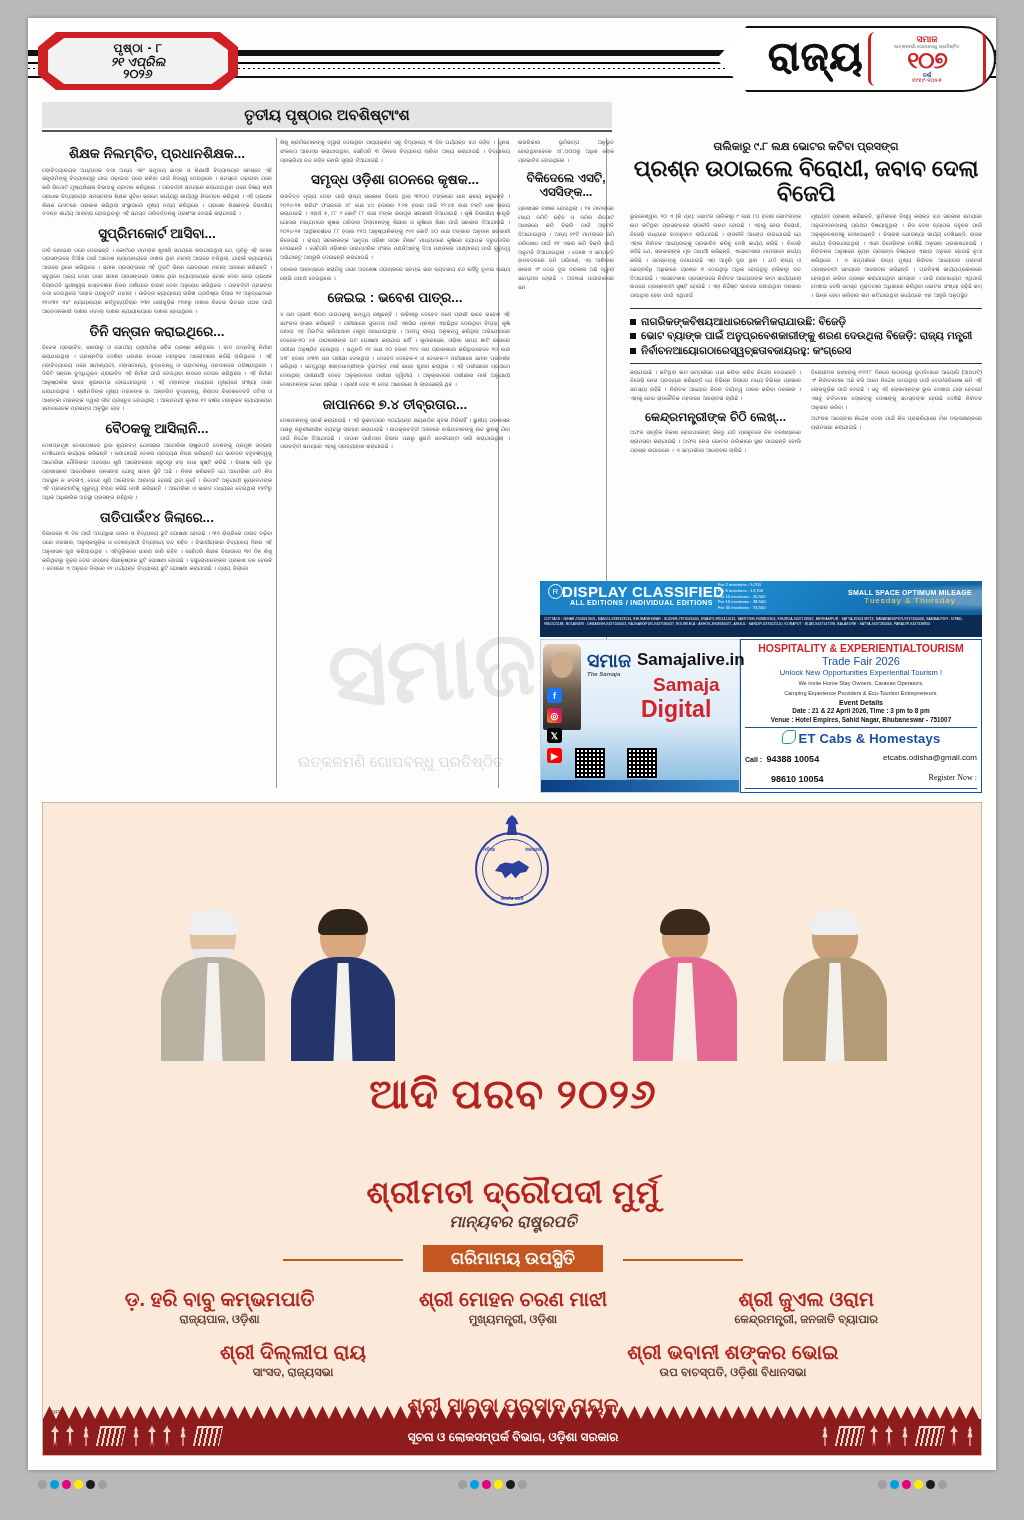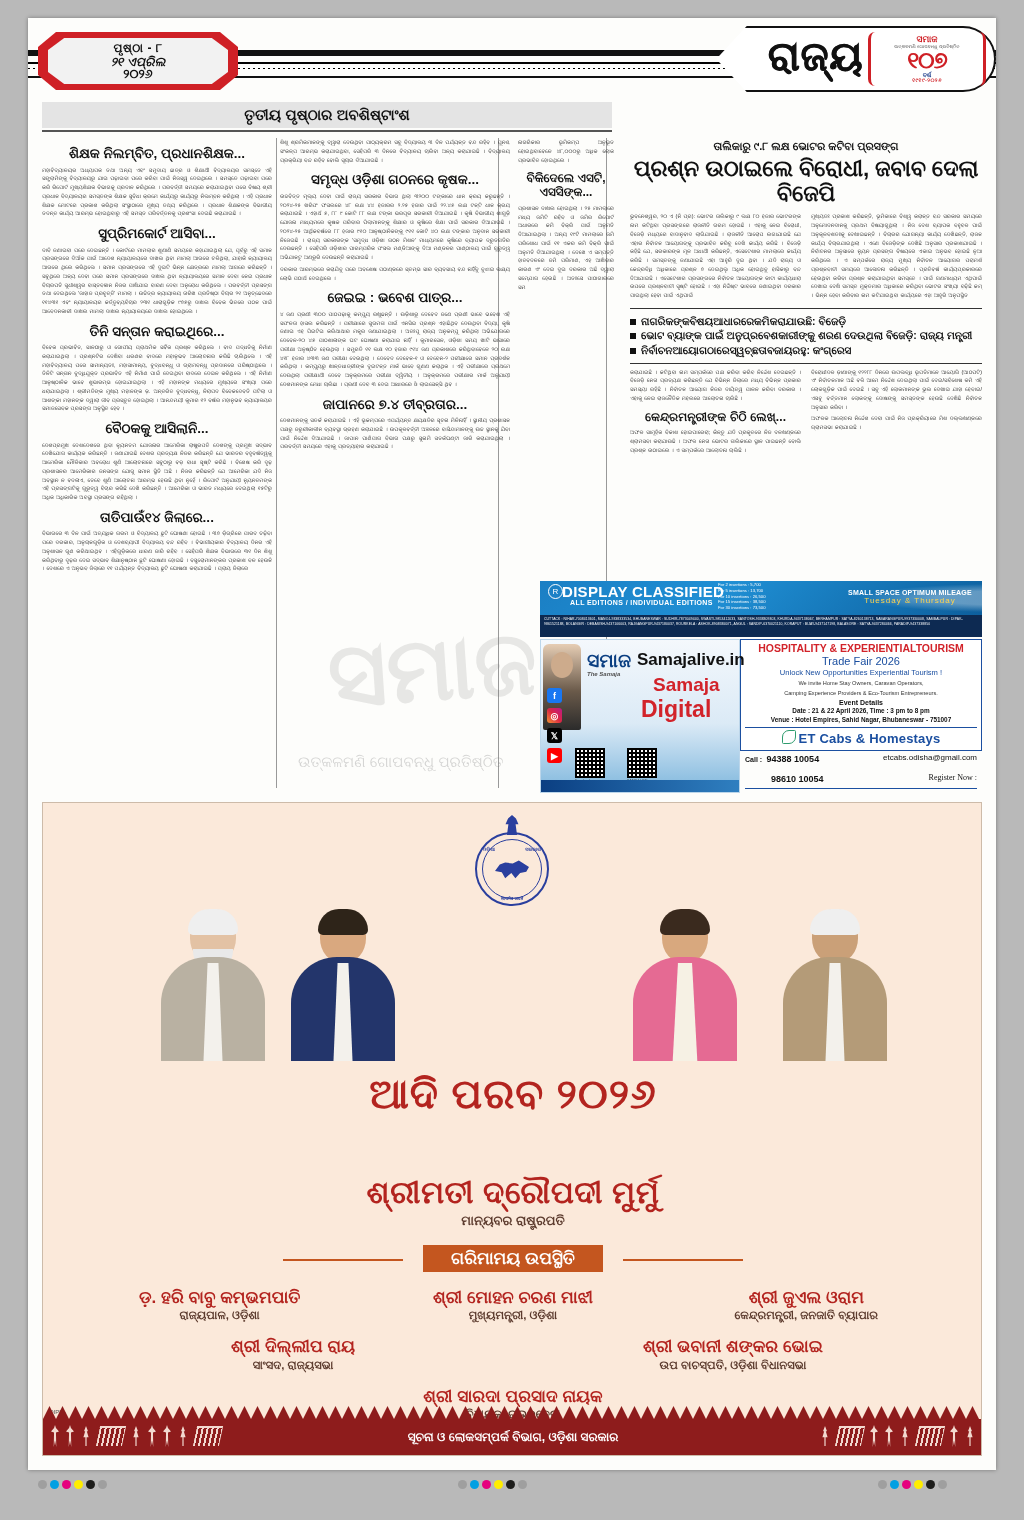--- a/index.html
+++ b/index.html
@@ -147,21 +147,21 @@
   .ic-yt{background:#ff0000;}
   .sj-qr{position:absolute;width:30px;height:30px;background:
       repeating-linear-gradient(90deg,#000 0 2px,#fff 2px 4px),
       repeating-linear-gradient(0deg,#000 0 2px,transparent 2px 4px);
       background-blend-mode:multiply;}
   .qr1{left:34px;top:108px;}
   .qr2{left:86px;top:108px;}
   .qr-cap{position:absolute;font-size:3.6px;color:#333;}
   .sj-bottom{position:absolute;left:0;bottom:0;width:100%;height:12px;background:linear-gradient(90deg,#0b3f82,#2f7fc0);}
 
-  .ad-right{width:242px;height:112px;background:#fff;border:1px solid #1b4fa0;box-sizing:border-box;padding:3px 4px;}
+  .ad-right{width:242px;height:154px;background:#fff;border:1px solid #1b4fa0;box-sizing:border-box;padding:3px 4px;}
   .ht1{font-size:10.5px;font-weight:bold;color:#d2232a;text-align:center;line-height:1.1;}
   .ht2{font-size:11px;color:#1b4fa0;text-align:center;}
   .ht3{font-size:7.6px;color:#1b4fa0;text-align:center;margin-top:1px;}
   .ht4{font-size:5.6px;color:#333;text-align:center;line-height:1.45;margin-top:2px;}
   .ht5{font-size:7px;font-weight:bold;color:#111;text-align:center;margin-top:2px;}
   .ht6{font-size:6.4px;font-weight:bold;color:#111;text-align:center;line-height:1.45;}
   .et-line{border-top:1px solid #1b4fa0;margin:3px 0 2px;}
   .et-name{font-size:13px;font-weight:bold;color:#1b4fa0;text-align:center;letter-spacing:.2px;}
   .et-name .leaf{display:inline-block;width:12px;height:12px;border:1.4px solid #2e9c6e;border-radius:50% 10% 50% 10%;margin-right:3px;vertical-align:-1px;}
   .et-row{display:flex;justify-content:space-between;align-items:center;margin-top:2px;}
@@ -213,26 +213,26 @@
   .chip-row:before,.chip-row:after{
     content:"";position:absolute;top:50%;width:120px;height:2px;background:#c4561f;
   }
   .chip-row:before{left:240px;}
   .chip-row:after{right:240px;}
   .cr1{top:330px;}
   .cr2{top:442px;}
   .guest-name{position:absolute;left:0;top:372px;width:940px;text-align:center;
     font-size:31px;font-weight:bold;color:#b3241f;letter-spacing:.5px;}
   .guest-desig{position:absolute;left:0;top:410px;width:940px;text-align:center;
-    font-size:13px;font-weight:bold;color:#5c3b2e;}
+    font-size:16px;font-weight:bold;color:#5c3b2e;font-style:italic;}
 
   .digs{position:absolute;left:30px;top:484px;width:880px;}
   .dig-row{display:flex;}
   .dig{flex:1;text-align:center;margin-bottom:14px;}
-  .dig .n{font-size:17px;font-weight:bold;color:#b3241f;line-height:1.25;}
+  .dig .n{font-size:20px;font-weight:bold;color:#b3241f;line-height:1.25;}
   .dig .d{font-size:11.5px;font-weight:bold;color:#5c3b2e;margin-top:1px;}
   .dig-single{text-align:center;margin-bottom:6px;}
   .tri-row{position:absolute;left:0;bottom:36px;width:940px;height:13px;display:flex;}
   .tri{width:13px;height:13px;background:#8e1c1c;clip-path:polygon(50% 0,100% 100%,0 100%);}
   .footbar{position:absolute;left:0;bottom:0;width:940px;height:36px;background:#8e1c1c;
     display:flex;align-items:center;justify-content:center;overflow:hidden;}
   .footbar .ft{font-size:12px;font-weight:bold;color:#fff;z-index:2;}
   .foot-motif{position:absolute;top:3px;height:28px;display:flex;gap:7px;align-items:center;}
   .fm-l{left:8px;}
   .fm-r{right:8px;}

